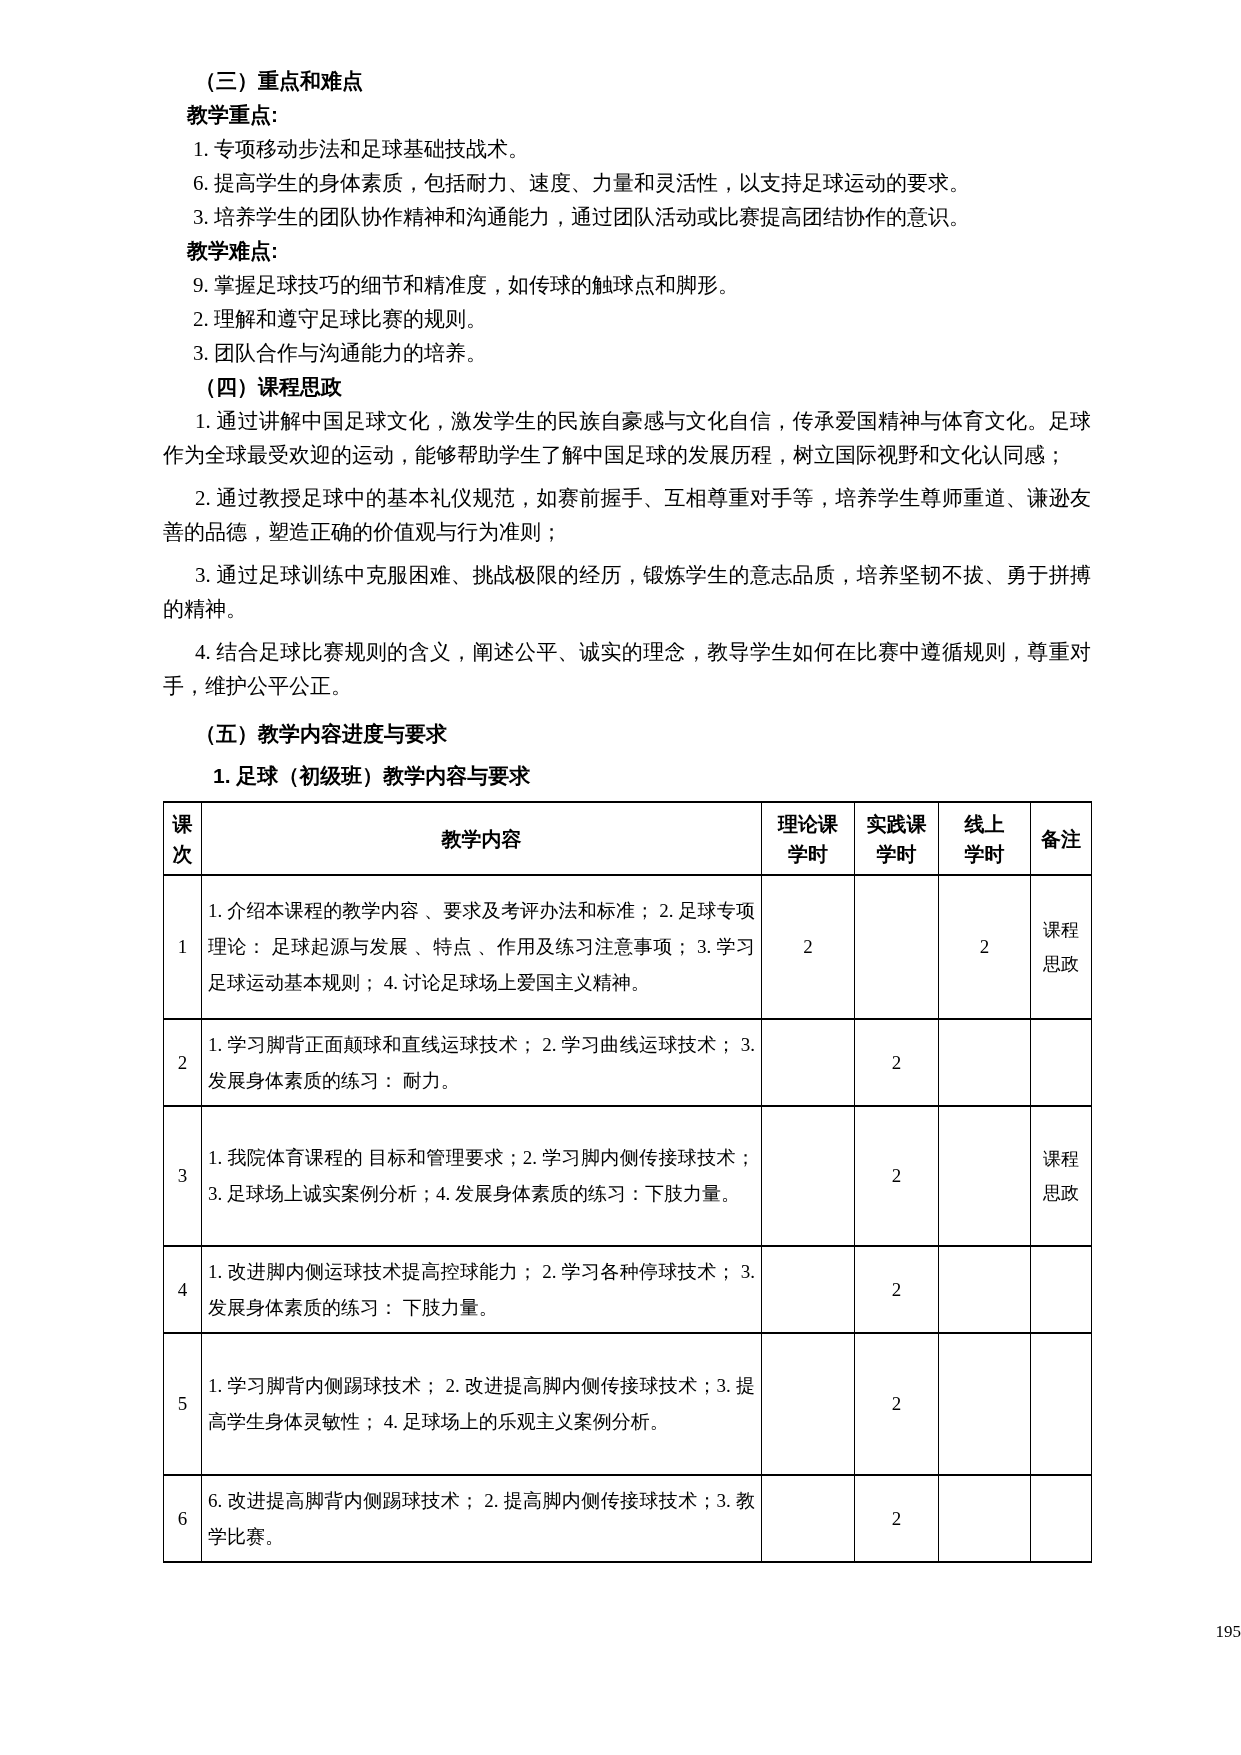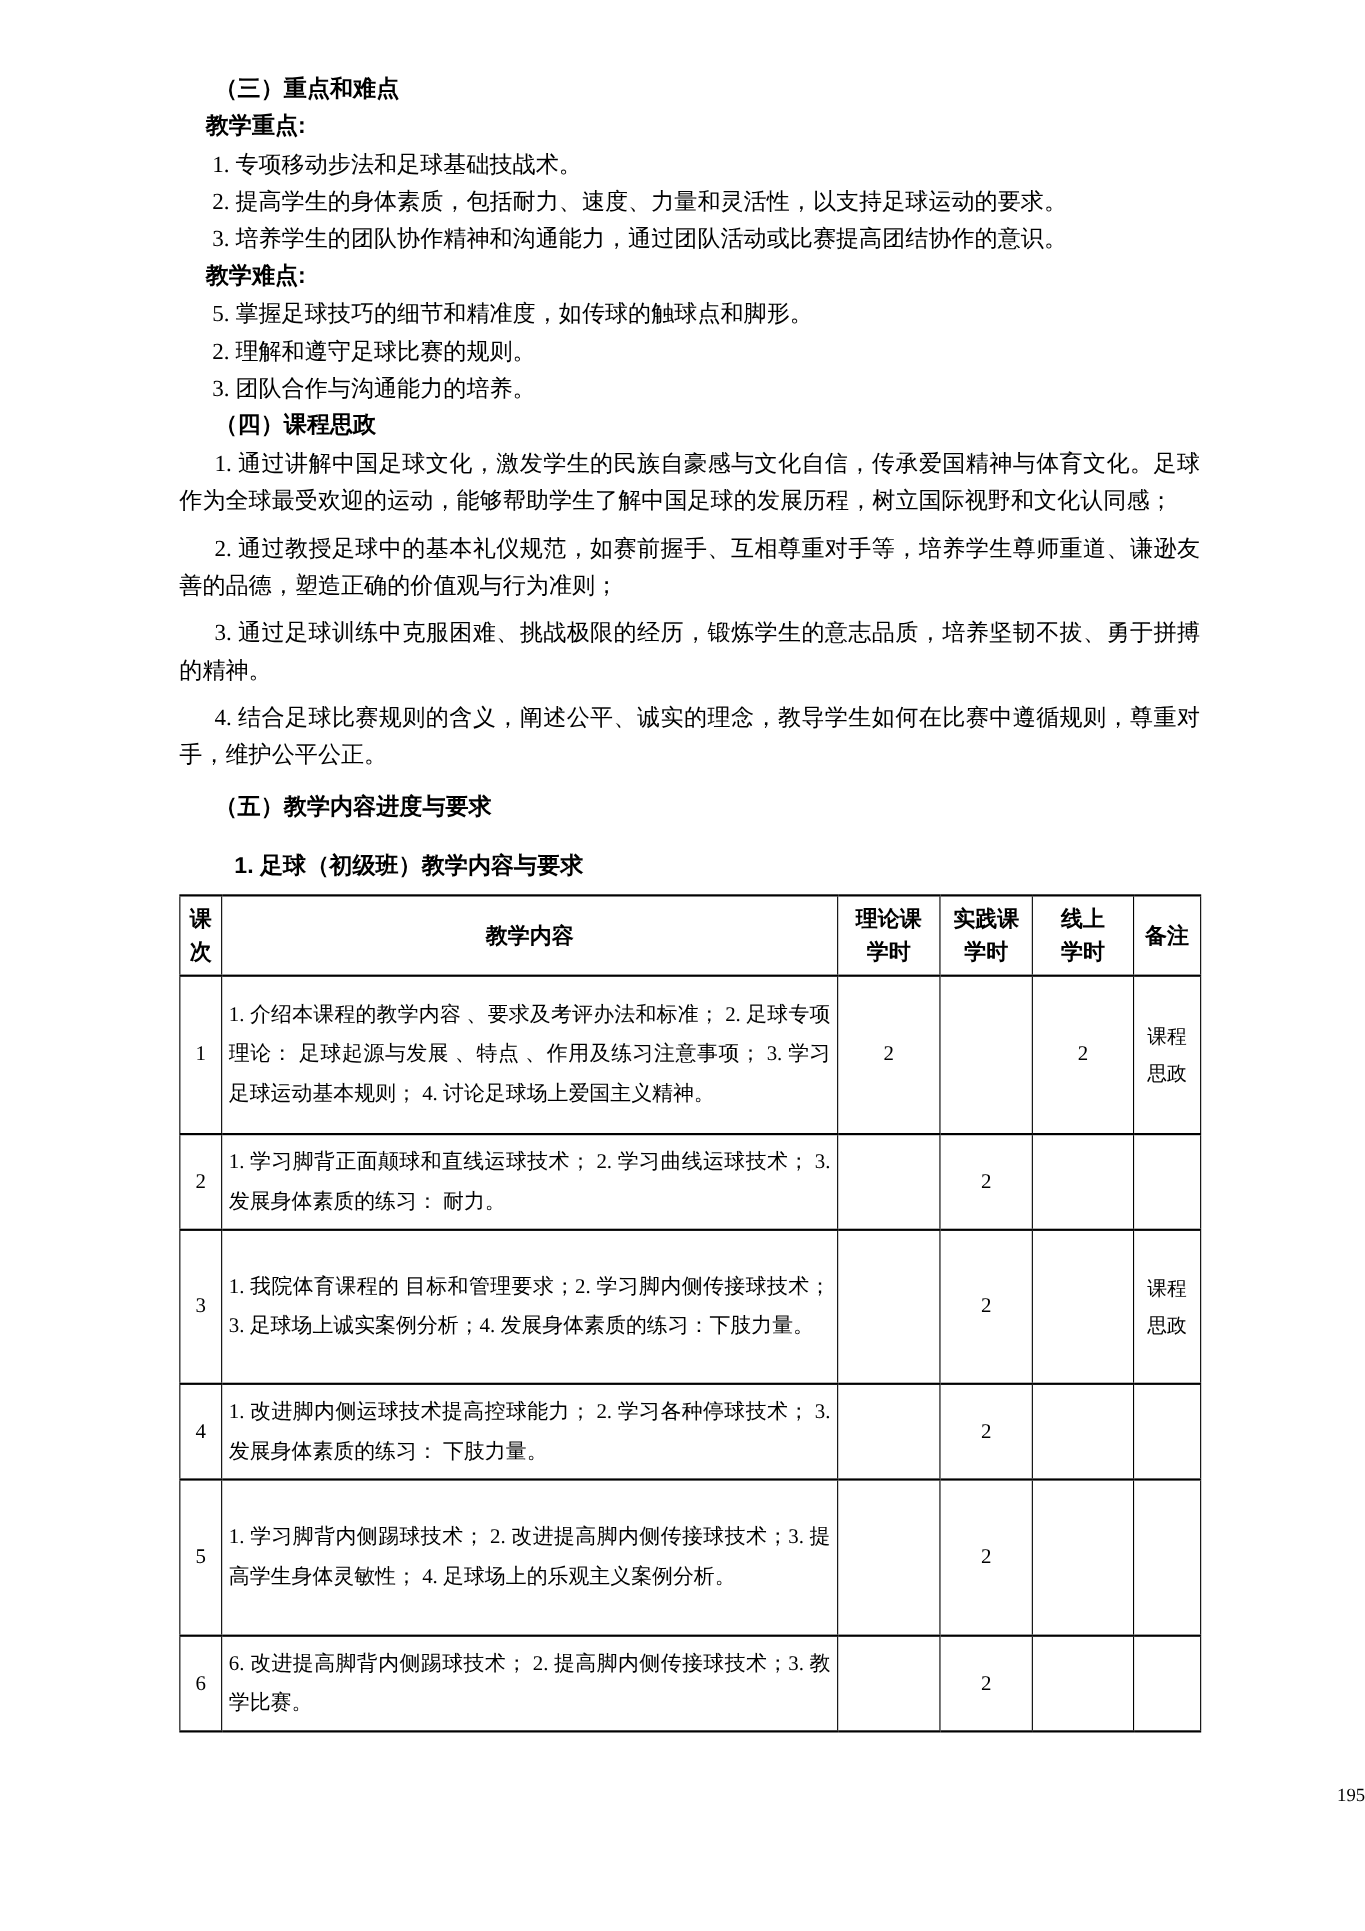--- a/index.html
+++ b/index.html
@@ -35,21 +35,21 @@
     text-align:justify;
     text-indent:32px;
     margin-bottom:9px;
   }
   .h-five { margin-top:14px; }
   .tbl-caption {
     font-family:"Liberation Sans","DejaVu Sans",sans-serif;
     font-weight:bold;
     font-size:21px; line-height:34px;
     padding-left:50px;
-    margin:20px 0 8px 0;
+    margin:8px 0 8px 0;
   }
 
   table.sched {
     border-collapse:collapse;
     width:928px;
     table-layout:fixed;
   }
   .c-no{width:38px} .c-content{width:560px} .c-theory{width:93px}
   .c-practice{width:84px} .c-online{width:92px} .c-note{width:61px}
   table.sched th, table.sched td {
@@ -93,25 +93,25 @@
 </head>
 <body>
 
 <div class="doc-page">
   <div class="content">
 
     <div class="h-sec">（三）重点和难点</div>
 
     <div class="h-sub">教学重点:</div>
     <div class="num-item">1. 专项移动步法和足球基础技战术。</div>
-    <div class="num-item">2. 提高学生的身体素质，包括耐力、速度、力量和灵活性，以支持足球运动的要求。</div>
+    <div class="num-item">6. 提高学生的身体素质，包括耐力、速度、力量和灵活性，以支持足球运动的要求。</div>
     <div class="num-item">3. 培养学生的团队协作精神和沟通能力，通过团队活动或比赛提高团结协作的意识。</div>
 
     <div class="h-sub">教学难点:</div>
-    <div class="num-item">5. 掌握足球技巧的细节和精准度，如传球的触球点和脚形。</div>
+    <div class="num-item">9. 掌握足球技巧的细节和精准度，如传球的触球点和脚形。</div>
     <div class="num-item">2. 理解和遵守足球比赛的规则。</div>
     <div class="num-item">3. 团队合作与沟通能力的培养。</div>
 
     <div class="h-sec">（四）课程思政</div>
     <p class="para">1. 通过讲解中国足球文化，激发学生的民族自豪感与文化自信，传承爱国精神与体育文化。足球作为全球最受欢迎的运动，能够帮助学生了解中国足球的发展历程，树立国际视野和文化认同感；</p>
     <p class="para">2. 通过教授足球中的基本礼仪规范，如赛前握手、互相尊重对手等，培养学生尊师重道、谦逊友善的品德，塑造正确的价值观与行为准则；</p>
     <p class="para">3. 通过足球训练中克服困难、挑战极限的经历，锻炼学生的意志品质，培养坚韧不拔、勇于拼搏的精神。</p>
     <p class="para">4. 结合足球比赛规则的含义，阐述公平、诚实的理念，教导学生如何在比赛中遵循规则，尊重对手，维护公平公正。</p>
 
     <div class="h-sec h-five">（五）教学内容进度与要求</div>

